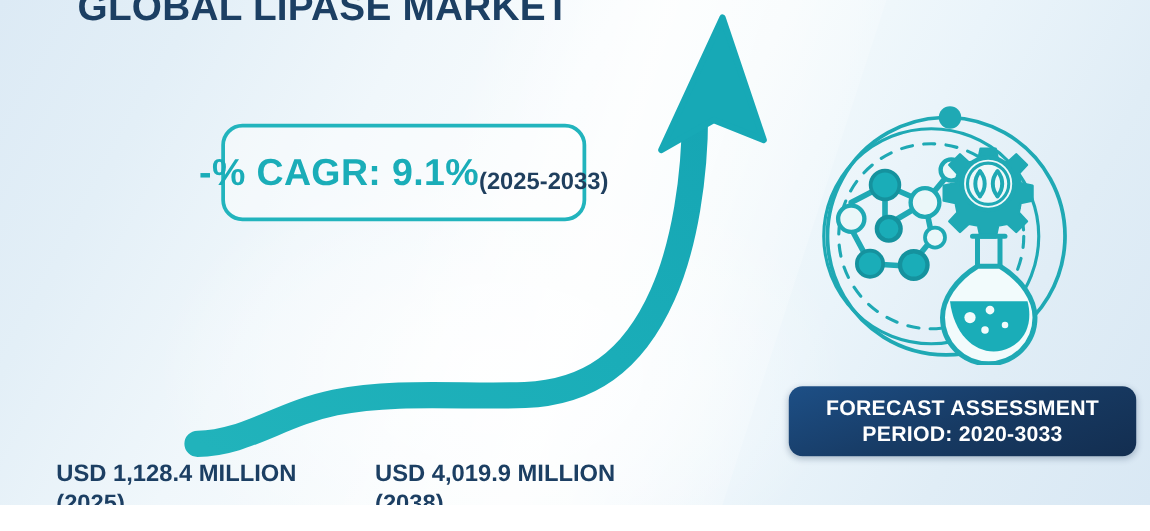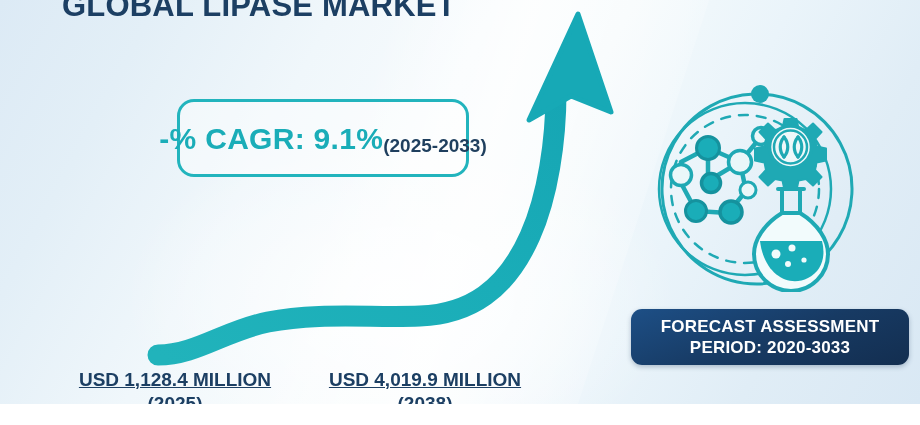--- a/index.html
+++ b/index.html
@@ -101,23 +101,22 @@
     left: 0;
     top: 0;
     width: 920px;
     height: 425px;
     pointer-events: none;
   }
 
   
   .value-label {
     position: absolute;
-    text-align: center;
+    text-align: left;
     color: #1c3f63;
-    text-decoration: underline;
   }
   .value-amount {
     font-size: 19px;
     font-weight: bold;
     line-height: 24px;
     white-space: nowrap;
   }
   .value-year {
     font-size: 19px;
     font-weight: bold;

